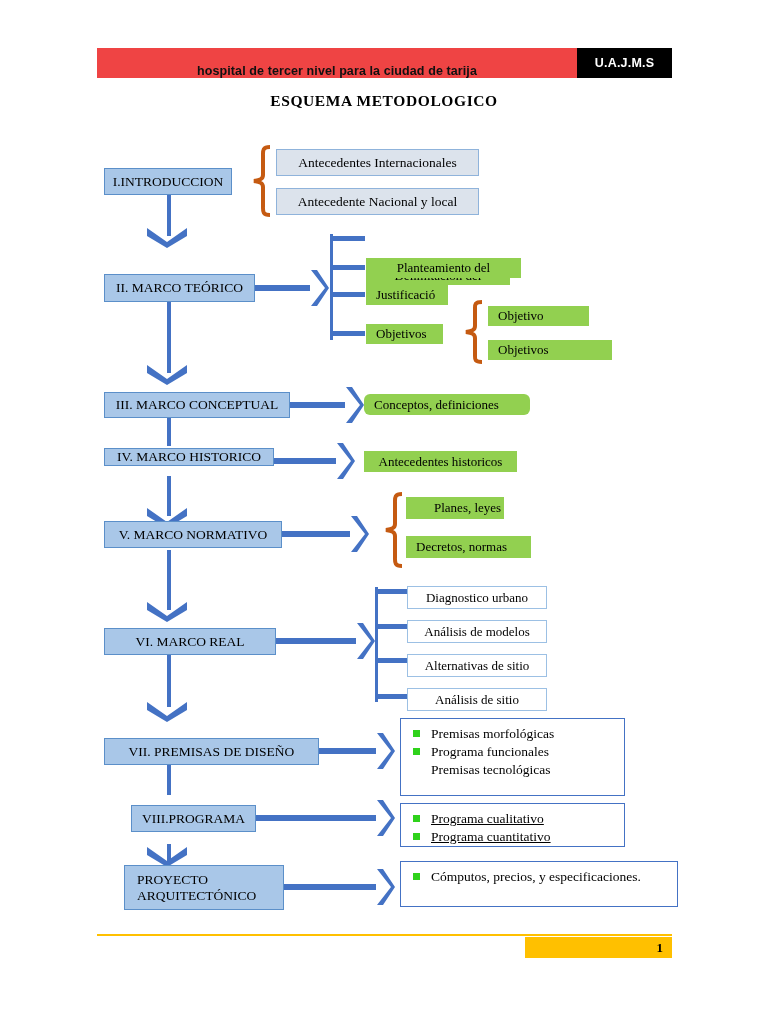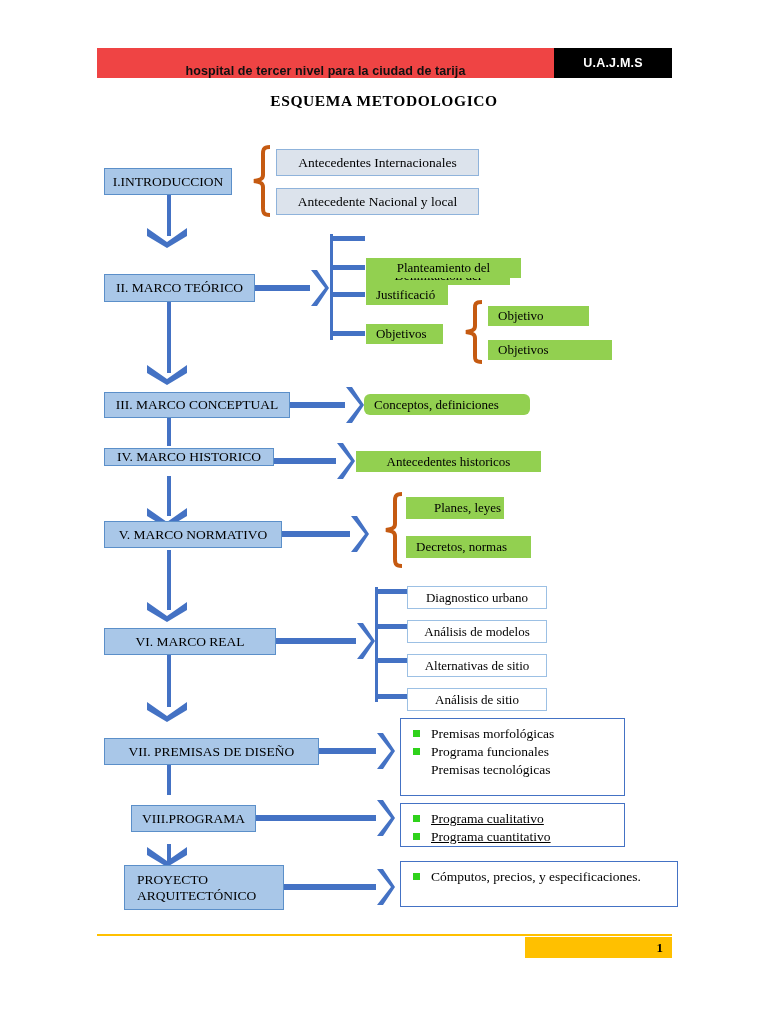--- a/index.html
+++ b/index.html
@@ -30,21 +30,21 @@
     justify-content: center;
   }
   .doc-header-title {
     font-family: "Liberation Sans", sans-serif;
     font-size: 12.5px;
     font-weight: 600;
     color: #111;
     letter-spacing: .1px;
   }
   .doc-header-badge {
-    width: 118px;
+    width: 95px;
     background: #000000;
     color: #ffffff;
     display: flex;
     align-items: center;
     justify-content: center;
     font-family: "Liberation Sans", sans-serif;
     font-size: 12.5px;
     font-weight: 700;
     letter-spacing: .2px;
   }
@@ -262,21 +262,21 @@
 </div>
 <div class="gbox" style="left:364px; top:394px; width:166px; height:21px;border-radius:6px;">Conceptos, definiciones</div>
 
 <div class="node" style="left:104px; top:448px; width:170px; height:18px;">IV. MARCO HISTORICO</div>
 <div class="hline" style="left:274px; top:458px; width:62px;"></div>
 <div class="chev" style="left:334px; top:441px;">
   <svg width="22" height="40" viewBox="0 0 22 40">
       <path d="M3 2 L17 20 L3 38 L9 38 L21 20 L9 2 Z" fill="#4472C4"></path>
     </svg>
 </div>
-<div class="gbox ctr" style="left:356px; top:451px; width:185px; height:21px;">Antecedentes historicos</div>
+<div class="gbox ctr" style="left:364px; top:451px; width:153px; height:21px;">Antecedentes historicos</div>
 
 <div class="node" style="left:104px; top:521px; width:178px; height:27px;">V. MARCO NORMATIVO</div>
 <div class="hline" style="left:282px; top:531px; width:68px;"></div>
 <div class="chev" style="left:348px; top:514px;">
   <svg width="22" height="40" viewBox="0 0 22 40">
       <path d="M3 2 L17 20 L3 38 L9 38 L21 20 L9 2 Z" fill="#4472C4"></path>
     </svg>
 </div>
 
 <div class="brace" style="left:382px; top:492px;">

